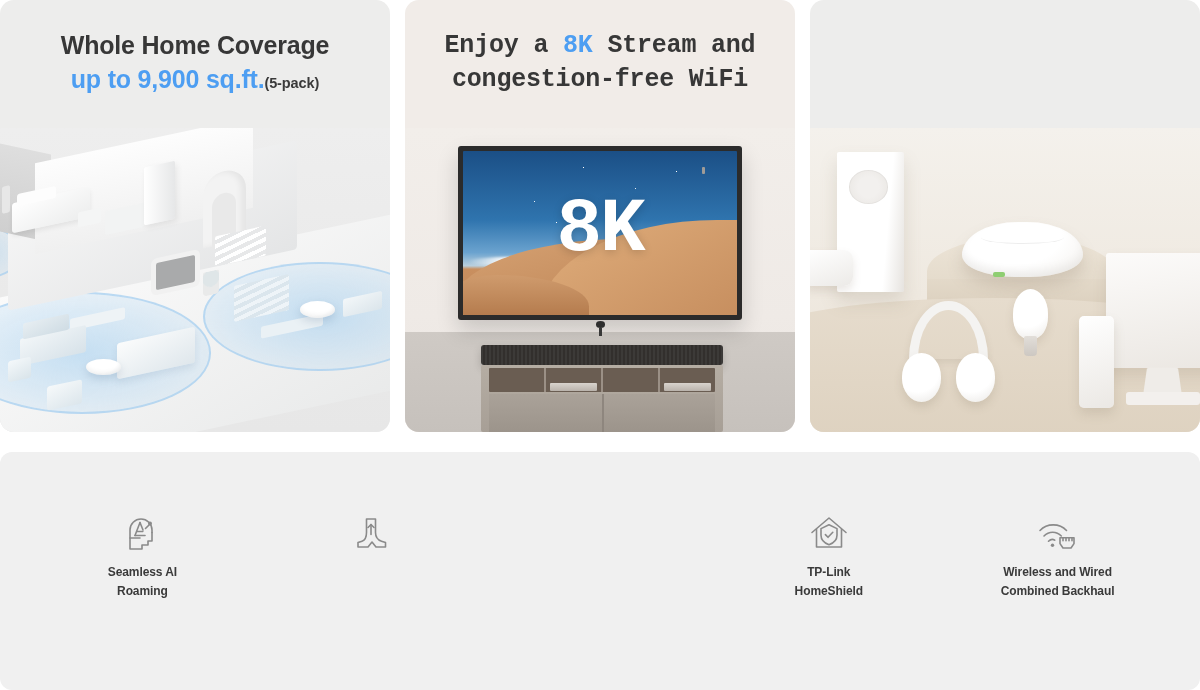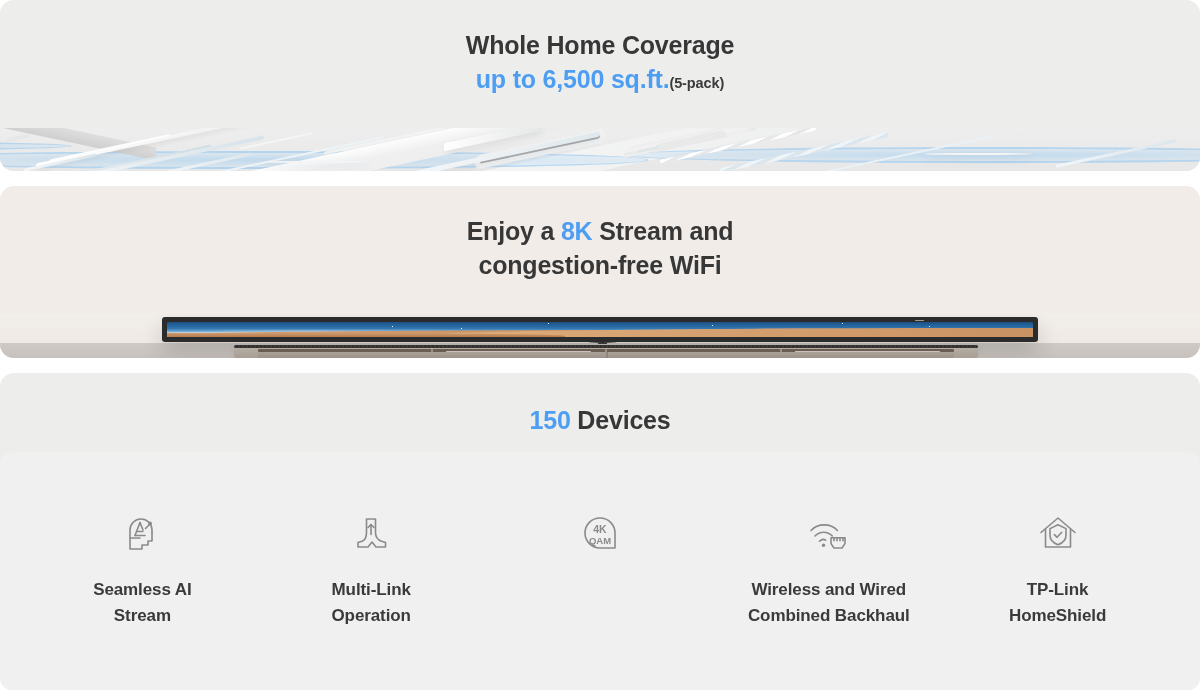--- a/index.html
+++ b/index.html
@@ -5,27 +5,27 @@
   * { box-sizing: border-box; margin: 0; padding: 0; }
   html, body {
     width: 1200px; height: 690px;
     background: #ffffff;
     font-family: "Liberation Sans", sans-serif;
     overflow: hidden;
   }
   .page { position: relative; width: 1200px; height: 690px; }
 
   
-  .cards { position: absolute; left: 0; top: 0; width: 1200px; height: 544px; display: flex; gap: 15px; flex-direction: column; }
+  .cards { position: absolute; left: 0; top: 0; width: 1200px; height: 544px; display: flex; gap: 15px; }
   .card {
     position: relative; flex: 1 1 0; height: 432px;
     border-radius: 14px; overflow: hidden;
   }
   .card.neutral { background: #ededec; }
-  .card.warm    { background: #f1ece8; }
+  .card.warm    { background: #f1ece8; font-family: Liberation Mono, monospace; }
 
   .card-head { position: relative; z-index: 5; padding: 30px 16px 0; text-align: center; }
   .card-head .line {
     font-size: 25px; font-weight: bold; color: #373737;
     line-height: 1.26; letter-spacing: -0.2px; white-space: nowrap;
   }
   .card-head .line.l2 { margin-top: 2px; }
   .accent { color: #4d9ef2; }
   .suffix { font-size: 14.5px; font-weight: bold; color: #3a3a3a; letter-spacing: -0.1px; }
 
@@ -266,35 +266,35 @@
   
   .strip {
     position:absolute; left:0; top:452px; width:1200px; height:238px;
     background:#f0f0f0; border-radius:12px;
     display:flex; align-items:flex-start; justify-content:space-around;
     padding: 55px 28px 0;
   }
   .feature { width:200px; text-align:center; }
   .feature .ficon { height:52px; display:flex; align-items:center; justify-content:center; }
   .feature .flabel {
-    margin-top:18px; font-size:17px; font-weight:bold; color:#3a3a3a;
+    margin-top:4px; font-size:12px; font-weight:bold; color:#3a3a3a;
     line-height:1.55; letter-spacing:-.1px;
   }
 </style>
 </head>
 <body>
 
 <div class="page">
 
   <div class="cards">
 
     <div class="card neutral">
       <div class="card-head">
         <div class="line">Whole Home Coverage</div>
-        <div class="line l2"><span class="accent">up to 6,500 sq.ft.</span><span class="suffix">(5-pack)</span></div>
+        <div class="line l2"><span class="accent">up to 9,900 sq.ft.</span><span class="suffix">(5-pack)</span></div>
       </div>
       <div class="art">
         <div class="home-scene">
           <div class="floor-base"></div>
           <div class="cov c1"></div>
           <div class="cov c2"></div>
           <div class="cov c3"></div>
           <div class="floor-upper"></div>
           <div class="wall-side"></div>
           <div class="wall-back"></div>
@@ -353,21 +353,20 @@
                 <span class="gear"></span>
               </div>
           </div>
           <div class="console-door"></div>
         </div>
       </div>
     </div>
 
     <div class="card neutral">
       <div class="card-head">
-        <div class="line l2"><span class="accent">150</span><span> Devices</span></div>
       </div>
       <div class="art">
         <div class="dev-scene">
           <div class="podium-hi"></div>
           <div class="mesh-router"></div>
           <div class="mesh-led"></div>
           <div class="podium-low"></div>
           <div class="console-box"></div>
           <div class="gamepad"></div>
           <div class="monitor"></div>
@@ -398,74 +397,63 @@
           <path d="M16 25.5h10"></path>
             <path d="M21 12.5 16 25.5"></path>
             <path d="M21 12.5l3 7.5"></path>
           <path d="M18.2 21.5h5.6"></path>
           <path d="M26.5 18.5 30 15"></path>
           <circle cx="31" cy="13.6" r="2" fill="#8a8a8a" stroke="none"></circle>
         </svg>
       </div>
       <div class="flabel">
         <span>Seamless AI</span><br>
-        <span>Stream</span>
+        <span>Roaming</span>
       </div>
     </div>
 
     <div class="feature">
       <div class="ficon">
         <svg width="46" height="46" viewBox="0 0 46 46" fill="none" stroke="#8a8a8a" stroke-width="1.6" stroke-linecap="round" stroke-linejoin="round">
           <path d="M18.5 9h9v13.5c0 4.5 2.5 7.5 6 8.7l4 1.4v4.4h-9.5l-4-5-4 5H10v-4.4l4-1.4c3.5-1.2 4.5-4.2 4.5-8.7V9Z"></path>
           <path d="M23 14.5v10"></path>
             <path d="M20 17.5 23 14.5l3 3"></path>
         </svg>
       </div>
-      <div class="flabel">
-        <span>Multi-Link</span><br>
-        <span>Operation</span>
-      </div>
+    </div>
+
+    <div class="feature">
     </div>
 
     <div class="feature">
       <div class="ficon">
-        <svg width="46" height="46" viewBox="0 0 46 46" fill="none" stroke="#8a8a8a" stroke-width="1.6" stroke-linejoin="round">
-          <path d="M23 8c-8.3 0-15 6.7-15 15 0 8.3 6.7 15 15 15h15V23c0-8.3-6.7-15-15-15Z"></path>
-          <text x="23" y="23" font-family="Liberation Sans, sans-serif" font-size="10.5" font-weight="bold" fill="#8a8a8a" stroke="none" text-anchor="middle">4K</text>
-          <text x="23" y="34" font-family="Liberation Sans, sans-serif" font-size="9.5" font-weight="bold" fill="#8a8a8a" stroke="none" text-anchor="middle">QAM</text>
+        <svg width="46" height="46" viewBox="0 0 46 46" fill="none" stroke="#8a8a8a" stroke-width="1.6" stroke-linecap="round" stroke-linejoin="round">
+          <path d="M6 22.5 23 8l17 14.5"></path>
+          <path d="M10.5 19.2V37h25V19.2"></path>
+          <path d="M23 14.8 31 18.6v6.6c0 4.4-3.3 7.8-8 9.6-4.7-1.8-8-5.2-8-9.6v-6.6l8-3.8Z"></path>
+          <path d="M19.4 24.6l2.6 2.7 4.8-5"></path>
         </svg>
+      </div>
+      <div class="flabel">
+        <span>TP-Link</span><br>
+        <span>HomeShield</span>
       </div>
     </div>
 
     <div class="feature">
       <div class="ficon">
         <svg width="50" height="46" viewBox="0 0 50 46" fill="none" stroke="#8a8a8a" stroke-width="1.6" stroke-linecap="round" stroke-linejoin="round">
           <path d="M7 20.5c7-7.5 19.5-7.5 26.5 0"></path>
           <path d="M11 26c4.8-5 12.5-5 17.3 0"></path>
           <path d="M15.5 31.2c2-2 4.4-2.3 6.2-1"></path>
           <circle cx="19.5" cy="35.3" r="1.7" fill="#8a8a8a" stroke="none"></circle>
           <path d="M27 27.8h14v5.8l-3 4.4h-8l-3-4.4v-5.8Z"></path>
           <path d="M30 27.8v3M33 27.8v3M36 27.8v3M39 27.8v3"></path>
         </svg>
       </div>
       <div class="flabel">
         <span>Wireless and Wired</span><br>
         <span>Combined Backhaul</span>
       </div>
     </div>
 
-    <div class="feature">
-      <div class="ficon">
-        <svg width="46" height="46" viewBox="0 0 46 46" fill="none" stroke="#8a8a8a" stroke-width="1.6" stroke-linecap="round" stroke-linejoin="round">
-          <path d="M6 22.5 23 8l17 14.5"></path>
-          <path d="M10.5 19.2V37h25V19.2"></path>
-          <path d="M23 14.8 31 18.6v6.6c0 4.4-3.3 7.8-8 9.6-4.7-1.8-8-5.2-8-9.6v-6.6l8-3.8Z"></path>
-          <path d="M19.4 24.6l2.6 2.7 4.8-5"></path>
-        </svg>
-      </div>
-      <div class="flabel">
-        <span>TP-Link</span><br>
-        <span>HomeShield</span>
-      </div>
-    </div>
-
   </div>
 </div>
 
 </body></html>

